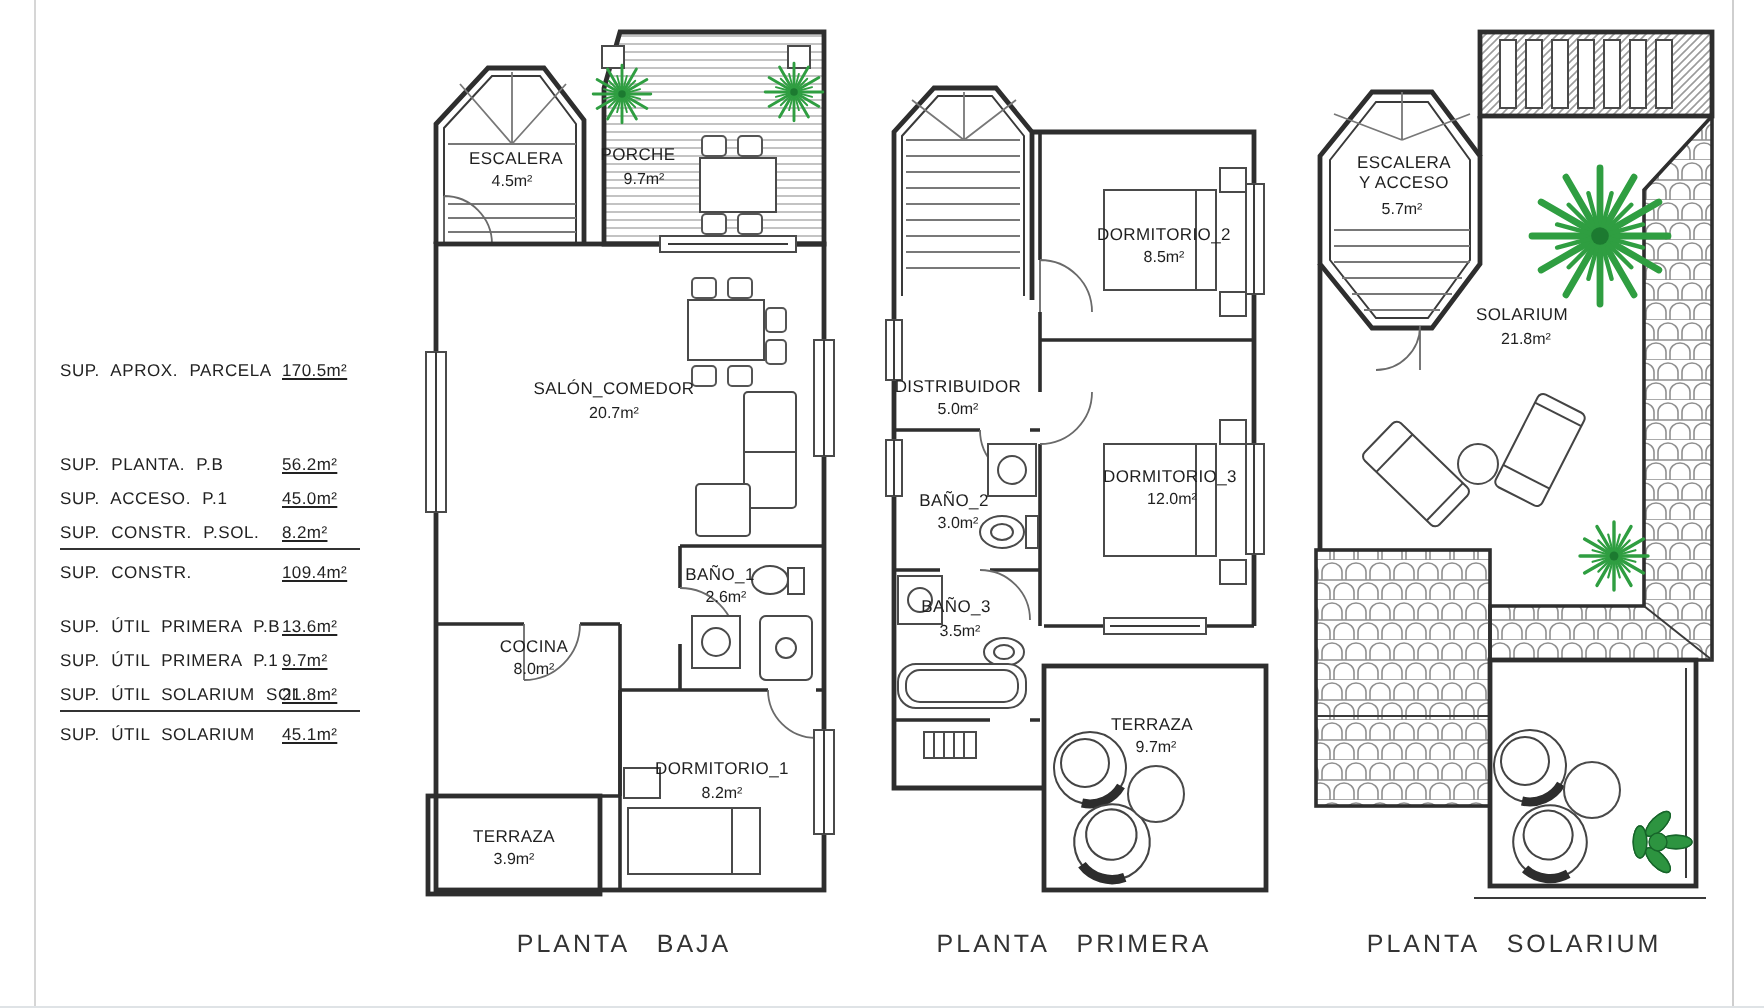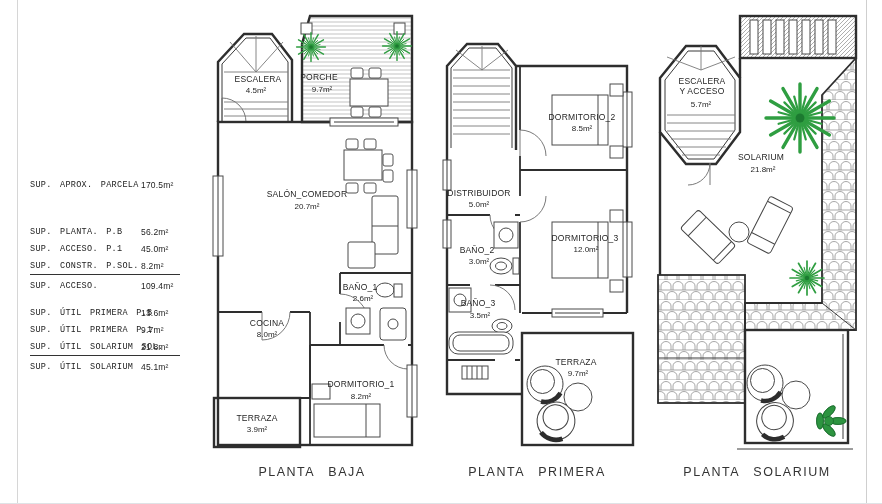--- a/index.html
+++ b/index.html
@@ -6,22 +6,22 @@
   .canvas{position:relative;width:882px;height:504px;background:#fff;overflow:hidden;
           font-family:"Liberation Sans",sans-serif;}
   .frame-line{position:absolute;top:0;bottom:0;width:1px;background:#d6d6d6;}
   .frame-line.left{left:17px;}
   .frame-line.right{left:866px;background:#cfcfcf;}
   .bottom-edge{position:absolute;left:0;right:0;bottom:0;height:1px;background:#dfe3e6;}
 
   .summary{position:absolute;left:30px;top:0;width:150px;}
   .srow{position:absolute;left:0;width:150px;height:14px;font-size:8.5px;color:#222;
         letter-spacing:.3px;word-spacing:3px;white-space:nowrap;}
-  .srow .slabel{position:absolute;left:0;top:0;font-family:Liberation Mono, monospace;}
-  .srow .svalue{position:absolute;left:111px;top:0;letter-spacing:.2px;}
+  .srow .slabel{position:absolute;left:0;top:0;}
+  .srow .svalue{position:absolute;left:111px;top:0;letter-spacing:.2px;text-decoration:underline;}
   .srow.sum-line{border-bottom:1.2px solid #333;height:13px;}
 
   svg{position:absolute;left:0;top:0;}
   .w2{stroke:#2e2e2e;stroke-width:2.4;fill:none;}
   .w15{stroke:#2e2e2e;stroke-width:1.8;fill:none;}
   .w1{stroke:#3a3a3a;stroke-width:1;fill:none;}
   .t{stroke:#787878;stroke-width:.9;fill:none;}
   .f{stroke:#4a4a4a;stroke-width:1;fill:#fff;}
   .fl{stroke:#4a4a4a;stroke-width:1;fill:none;}
   .d{stroke:#6a6a6a;stroke-width:.9;fill:none;}
@@ -53,21 +53,21 @@
     </div>
     <div class="srow" style="top:244px">
       <span class="slabel">SUP. ACCESO. P.1</span>
       <span class="svalue">45.0m²</span>
     </div>
     <div class="srow sum-line" style="top:261px">
       <span class="slabel">SUP. CONSTR. P.SOL.</span>
       <span class="svalue">8.2m²</span>
     </div>
     <div class="srow" style="top:281px">
-      <span class="slabel">SUP. ACCESO.</span>
+      <span class="slabel">SUP. CONSTR.</span>
       <span class="svalue">109.4m²</span>
     </div>
     <div class="srow" style="top:308px">
       <span class="slabel">SUP. ÚTIL PRIMERA P.B</span>
       <span class="svalue">13.6m²</span>
     </div>
     <div class="srow" style="top:325px">
       <span class="slabel">SUP. ÚTIL PRIMERA P.1</span>
       <span class="svalue">9.7m²</span>
     </div>

